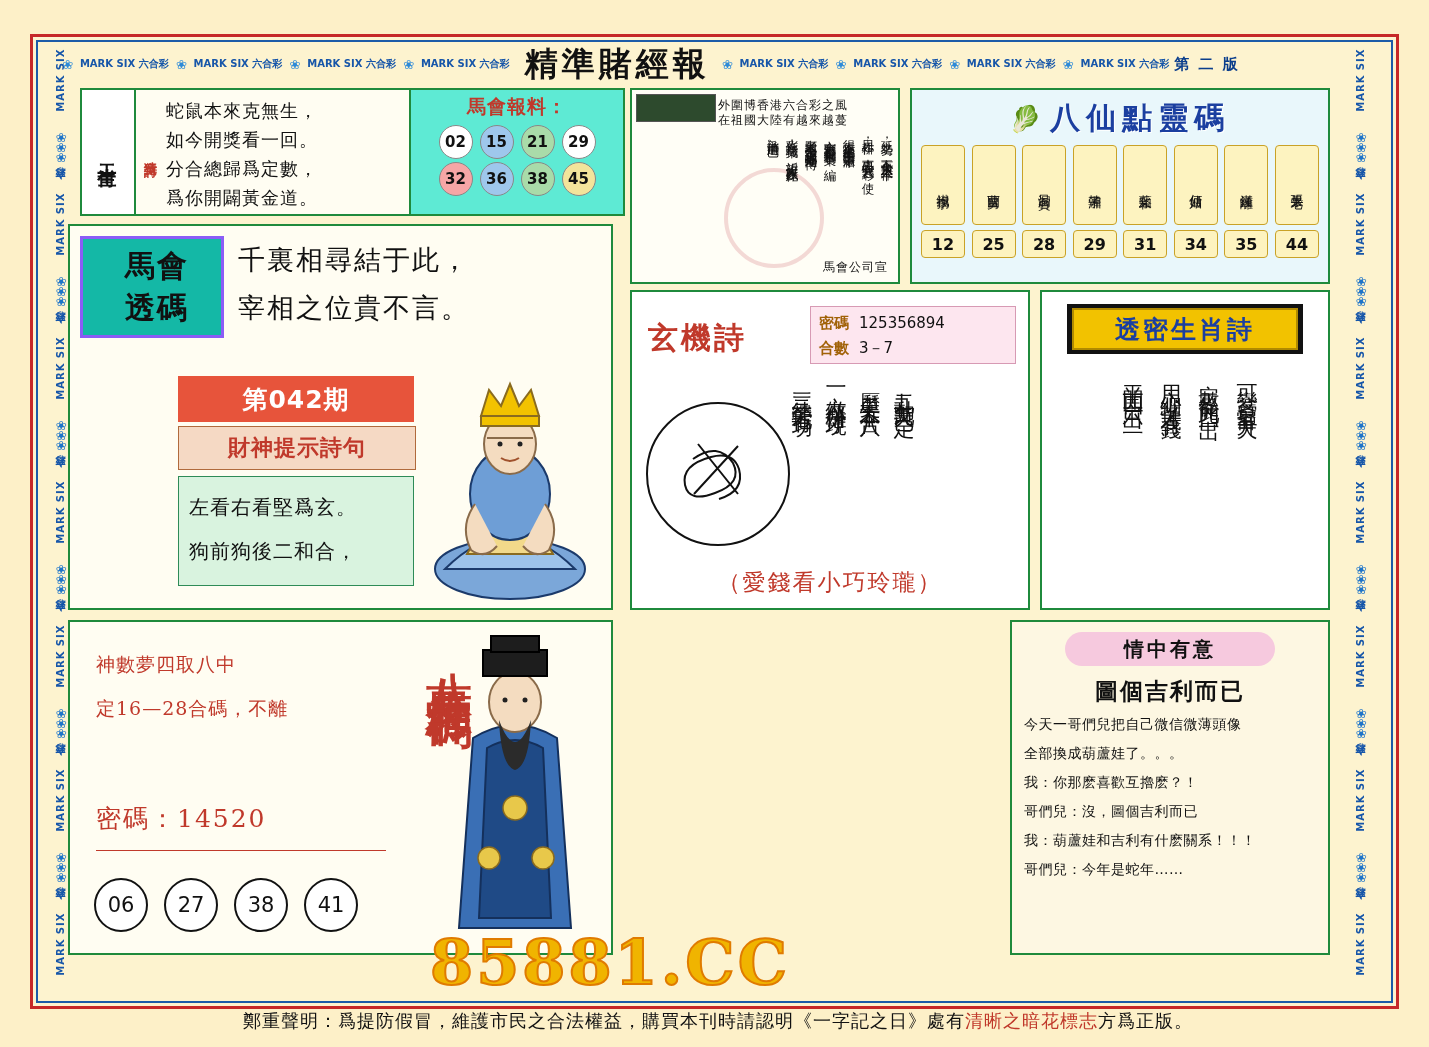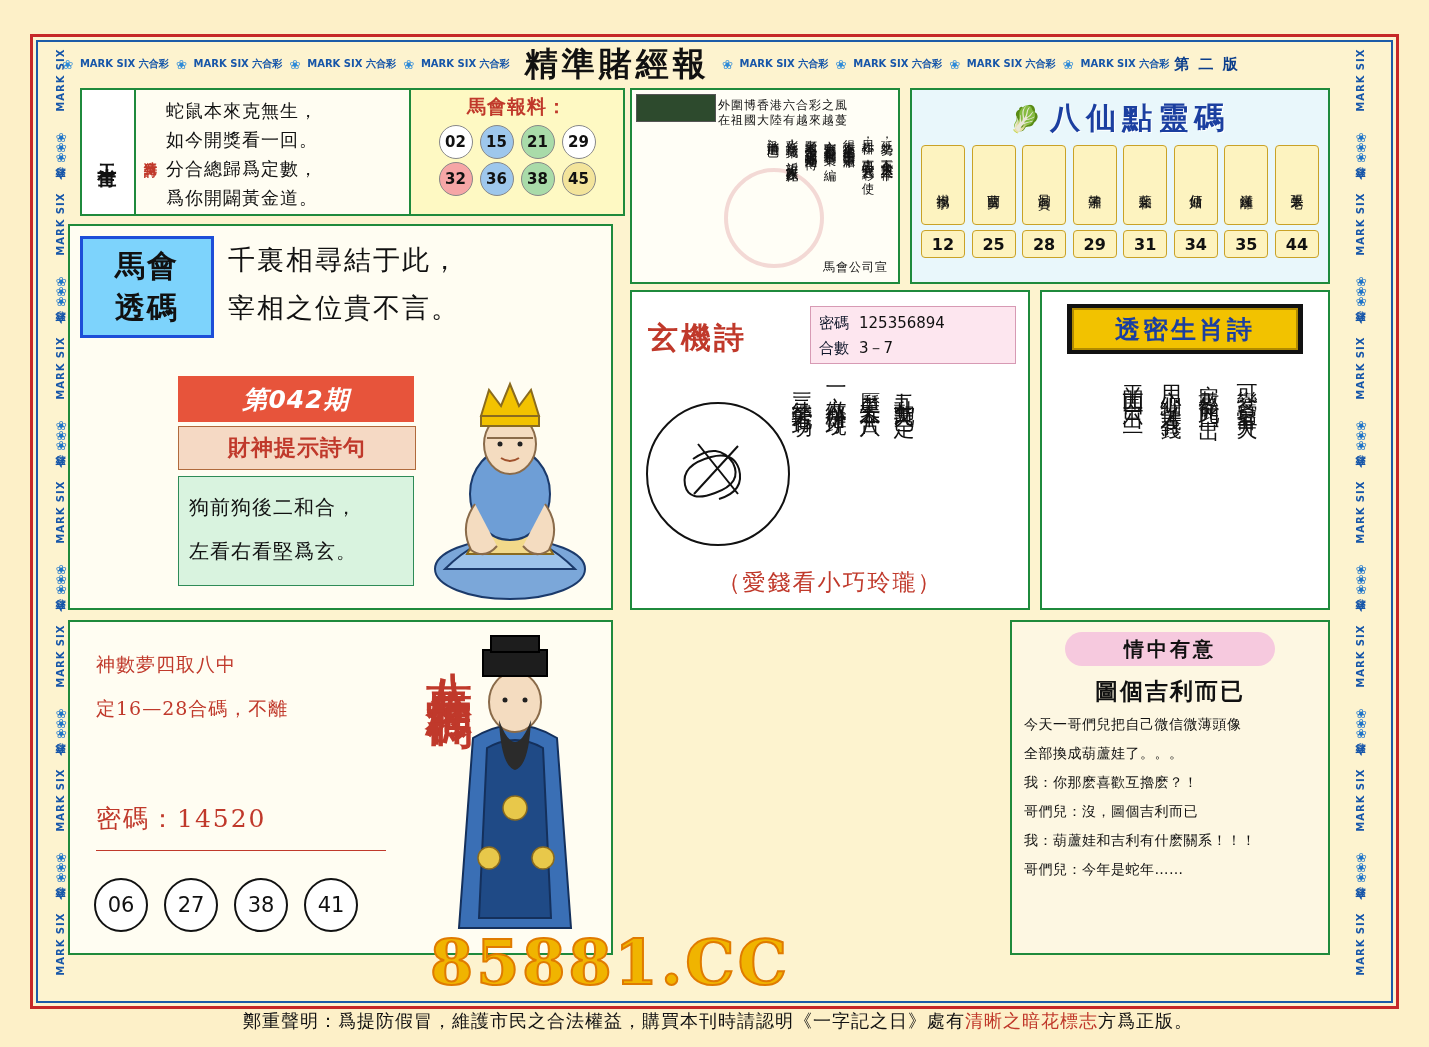--- a/index.html
+++ b/index.html
@@ -37,44 +37,44 @@
   .box-zodiac{left:68px;top:88px;width:545px;height:128px;border:2px solid #1f8a3c;
       background:#fffdf2;display:flex;margin-left:12px;}
   .zodiac-label{width:52px;background:#fff;border-right:2px solid #1f8a3c;
       display:flex;align-items:center;justify-content:center;}
   .zodiac-label .t{writing-mode:vertical-rl;font-size:19px;font-weight:bold;color:#111;letter-spacing:2px;}
   .zodiac-sub{width:28px;display:flex;align-items:center;justify-content:center;}
   .zodiac-sub .t{writing-mode:vertical-rl;font-size:13px;color:#c0392b;font-weight:bold;letter-spacing:1px;}
   .poem4{flex:1;padding:6px 4px 0 2px;}
   .poem4 .ln{font-family:"DejaVu Serif","Liberation Serif",serif;font-size:18px;color:#111;
       line-height:29px;letter-spacing:1px;white-space:nowrap;}
-  .hkbox{width:212px;border-left:2px solid #1f8a3c;background:#fef9c3;}
+  .hkbox{width:212px;border-left:2px solid #1f8a3c;background:#5eead4;}
   .hkbox .title{font-size:19px;font-weight:bold;color:#c0392b;text-align:center;padding:4px 0 2px;letter-spacing:1px;}
   .ballrow{display:flex;justify-content:center;gap:7px;margin-top:3px;}
   .ball{width:32px;height:32px;border-radius:50%;display:flex;align-items:center;justify-content:center;
       font-size:15px;font-weight:bold;color:#111;border:1px solid #888;text-align:center;}
   .ball.red{background:#f6a6a6;}
   .ball.blue{background:#9ec7ec;}
   .ball.green{background:#a9dba9;}
   .ball.white{background:#ffffff;}
   .ball.yellow{background:#f3e49b;}
 
   
   .box-matou{left:68px;top:224px;width:545px;height:386px;border:2px solid #1f8a3c;background:#fffdf2;}
   .matou-top{display:flex;padding:10px 8px 0 10px;}
-  .matou-badge{width:128px;height:96px;border:3px solid #1d4ed8;background:#7dd3fc;
-      display:flex;align-items:center;justify-content:center;}
+  .matou-badge{width:128px;height:96px;border:3px solid #8b5cf6;background:#14b8a6;
+      display:flex;align-items:center;justify-content:center;padding-left:10px;}
   .matou-badge .t{font-family:"DejaVu Serif","Liberation Serif",serif;font-size:30px;font-weight:bold;
       color:#111;line-height:42px;text-align:center;letter-spacing:2px;}
   .matou-poem{flex:1;padding-left:14px;}
   .matou-poem .ln{font-family:"DejaVu Serif","Liberation Serif",serif;font-size:27px;color:#111;
       line-height:48px;letter-spacing:2px;white-space:nowrap;}
   .issue{position:absolute;left:108px;top:150px;width:236px;height:46px;background:#e7543b;
       display:flex;align-items:center;justify-content:center;}
-  .issue .t{font-size:25px;font-weight:bold;color:#fff;letter-spacing:1px;font-style:italic;}
+  .issue .t{font-size:25px;font-weight:bold;color:#fff;letter-spacing:1px;}
   .cs-title{position:absolute;left:108px;top:200px;width:236px;height:42px;background:#f5d9c4;
       border:1px solid #b06a3c;display:flex;align-items:center;justify-content:center;}
   .cs-title .t{font-size:22px;font-weight:bold;color:#c0392b;letter-spacing:1px;}
   .cs-body{position:absolute;left:108px;top:250px;width:236px;height:110px;background:#d9f3df;
       border:1px solid #2e8b57;padding:8px 10px;box-sizing:border-box;}
   .cs-body .ln{font-family:"DejaVu Serif","Liberation Serif",serif;font-size:20px;color:#111;
       line-height:44px;letter-spacing:1px;white-space:nowrap;}
   .god-img{position:absolute;right:6px;bottom:4px;width:190px;height:250px;}
 
   
@@ -103,21 +103,21 @@
   .bx-num{height:26px;border:1px solid #c9a227;background:#fdf3c0;border-radius:4px;
       display:flex;align-items:center;justify-content:center;font-size:16px;font-weight:bold;color:#111;}
 
   
   .box-xuanji{left:630px;top:290px;width:400px;height:320px;border:2px solid #1f8a3c;background:#fff;}
   .xj-title{position:absolute;left:16px;top:26px;font-family:"DejaVu Serif","Liberation Serif",serif;
       font-size:30px;font-weight:bold;color:#c0392b;letter-spacing:3px;}
   .xj-codebox{position:absolute;left:178px;top:14px;width:206px;height:58px;background:#fde6ef;
       border:1px solid #d79ab4;padding:4px 8px;box-sizing:border-box;}
   .xj-codebox .r{display:flex;gap:10px;font-size:15px;color:#111;line-height:25px;}
-  .xj-codebox .k{color:#0f172a;font-weight:normal;}
+  .xj-codebox .k{color:#a16207;font-weight:bold;}
   .xj-poem{position:absolute;left:150px;top:84px;display:flex;flex-direction:row;gap:0;}
   .xj-poem .col{writing-mode:vertical-rl;font-family:"DejaVu Serif","Liberation Serif",serif;
       font-size:21px;color:#111;letter-spacing:4px;height:190px;margin-left:6px;}
   .xj-circle{position:absolute;left:14px;top:110px;width:140px;height:140px;border:2px solid #111;border-radius:50%;}
   .xj-foot{position:absolute;left:0;right:0;bottom:10px;text-align:center;
       font-family:"DejaVu Serif","Liberation Serif",serif;font-size:23px;color:#c0392b;letter-spacing:2px;}
 
   
   .box-toumi{left:1040px;top:290px;width:290px;height:320px;border:2px solid #1f8a3c;background:#fff;}
   .tm-banner{margin:12px auto 0;width:236px;height:50px;background:#111;
@@ -331,22 +331,22 @@
         <div class="ln">宰相之位貴不言。</div>
       </div>
     </div>
     <div class="issue">
       <div class="t">第042期</div>
     </div>
     <div class="cs-title">
       <div class="t">財神提示詩句</div>
     </div>
     <div class="cs-body">
+      <div class="ln">左看右看堅爲玄。</div>
       <div class="ln">狗前狗後二和合，</div>
-      <div class="ln">左看右看堅爲玄。</div>
     </div>
 
     <svg class="god-img" viewBox="0 0 190 250">
       <ellipse cx="95" cy="215" rx="75" ry="30" fill="#7ba7d9" stroke="#1b3a6b" stroke-width="2"></ellipse>
       <path d="M30 215 Q95 150 160 215 Z" fill="#9dc3ea" stroke="#1b3a6b" stroke-width="2"></path>
       <path d="M52 200 Q95 120 138 200 Z" fill="#f2d98a" stroke="#8a6b1f" stroke-width="2"></path>
       <ellipse cx="95" cy="140" rx="40" ry="46" fill="#6e9ed6" stroke="#1b3a6b" stroke-width="2"></ellipse>
       <ellipse cx="95" cy="90" rx="26" ry="30" fill="#f4dcc0" stroke="#8a6b4a" stroke-width="2"></ellipse>
       <path d="M72 84 h46" stroke="#8a6b4a" stroke-width="2" fill="none"></path>
       <circle cx="85" cy="90" r="2.5" fill="#222"></circle>

